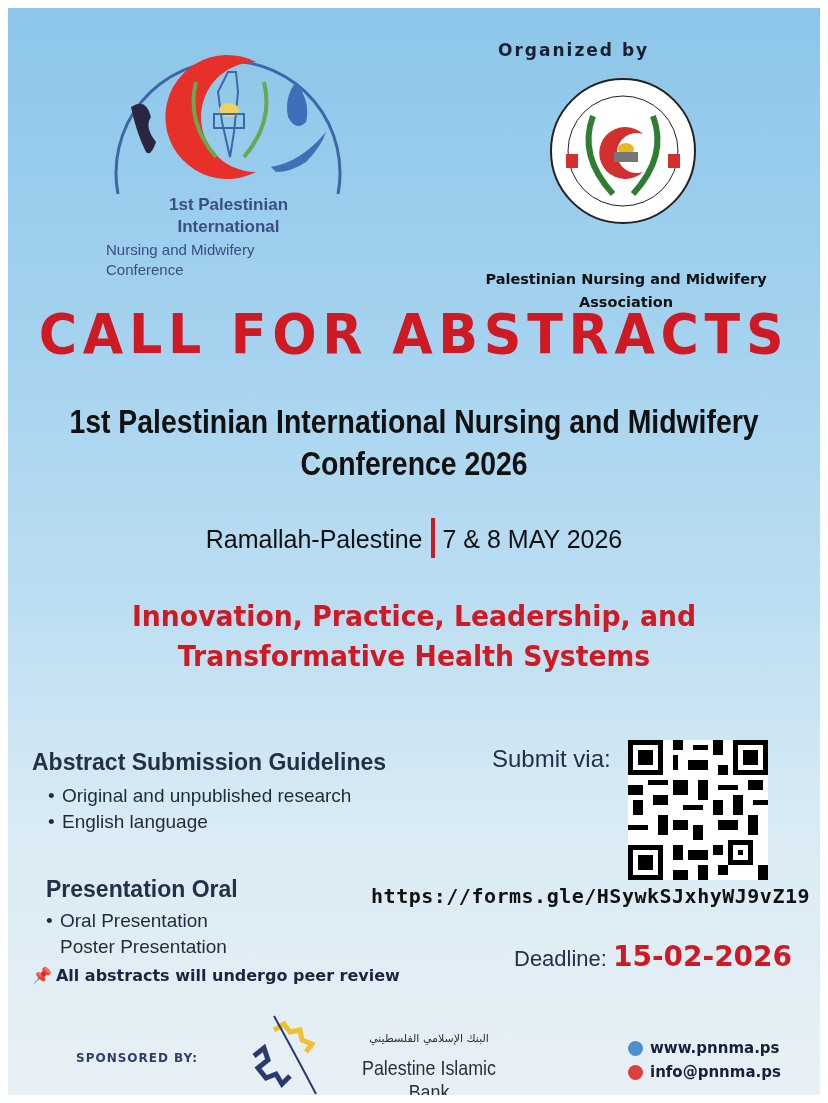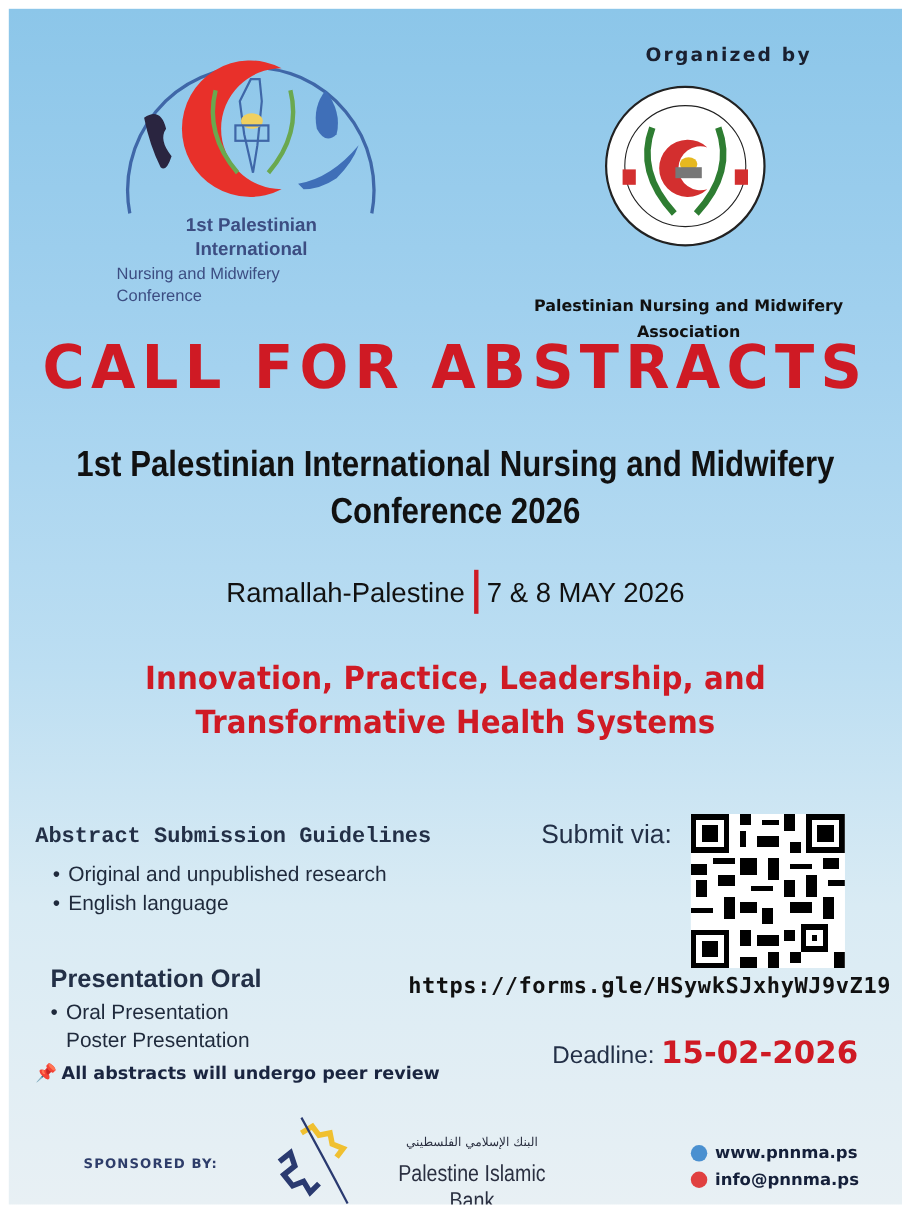--- a/index.html
+++ b/index.html
@@ -6,41 +6,41 @@
   body { width:828px; height:1103px; background:#ffffff; overflow:hidden; font-family:"Liberation Sans", sans-serif; }
   .poster {
     position:absolute; left:8px; top:8px; width:812px; height:1087px;
     background: linear-gradient(180deg, #8cc6e9 0%, #a4d2ef 30%, #bcdef2 55%, #d9ebf4 75%, #e8f0f4 100%);
     overflow:hidden;
   }
   .abs { position:absolute; }
   .logo-left { left:98px; top:14px; width:245px; height:260px; }
   .logo-left .t1 { position:absolute; left:0; width:245px; top:172px; text-align:center; font-weight:bold; color:#3c4d82; font-size:17px; line-height:22px; }
   .logo-left .t2 { position:absolute; left:0; width:245px; top:218px; text-align:left; color:#3c4d82; font-size:15px; line-height:20px; }
-  .org-title { left:490px; top:32px; width:240px; font-family:"DejaVu Sans", sans-serif; font-weight:bold; font-size:17px; letter-spacing:2px; color:#1a2030; text-align:right; }
+  .org-title { left:490px; top:32px; width:240px; font-family:"DejaVu Sans", sans-serif; font-weight:bold; font-size:17px; letter-spacing:2px; color:#1a2030; text-align:left; }
   .org-logo { left:540px; top:68px; width:150px; height:150px; }
   .org-name { left:448px; top:220px; width:340px; font-family:"DejaVu Sans", sans-serif; font-weight:bold; font-size:14.5px; line-height:23px; color:#111; text-align:center;margin-top:40px; }
   .cfa { left:0; width:812px; top:294px; font-family:"DejaVu Sans", sans-serif; font-weight:bold; font-size:55px; letter-spacing:6px; color:#cf1a24; text-align:center; transform:scaleX(0.95); }
   .conf-title { left:0; width:812px; top:393px; font-family:"Liberation Sans", sans-serif; font-weight:bold; font-size:33px; line-height:42px; color:#111; text-align:center; transform:scaleX(0.86); }
   .venue { left:0; width:812px; top:513px; font-size:25px; color:#111; text-align:center; }
   .venue .sep { display:inline-block; width:4px; height:40px; background:#cf1a24; vertical-align:middle; margin:0 8px; position:relative; top:-3px; }
   .theme { left:0; width:812px; top:588px; font-family:"DejaVu Sans", sans-serif; font-weight:bold; font-size:29px; line-height:40px; color:#cf1a24; text-align:center; transform:scaleX(0.92); }
-  .guide-h { left:24px; top:741px; font-weight:bold; font-size:20px; color:#233047;font-family:Liberation Mono, monospace; }
+  .guide-h { left:24px; top:741px; font-weight:bold; font-size:23px; color:#233047; }
   ul.list { margin:0; padding:0; list-style:none; }
   ul.list li { font-size:19px; line-height:26px; color:#1f2a3c; }
   ul.list li .dot { display:inline-block; width:14px; }
   .guide-list { left:40px; top:775px; }
   .pres-h { left:38px; top:868px; font-weight:bold; font-size:23px; color:#233047; }
   .pres-list { left:38px; top:900px; }
   .review { left:24px; top:958px; font-family:"DejaVu Sans", sans-serif; font-weight:bold; font-size:16px; color:#1a2540; }
   .review .pin { color:#d0202a; margin-right:4px; }
   .submit { left:484px; top:737px; font-size:24px; color:#233047; }
   .qr { left:620px; top:732px; width:140px; height:140px; background:#fff; }
   .url { left:362px; top:876px; width:440px; font-family:"DejaVu Sans Mono", monospace; font-weight:bold; font-size:20px; color:#111; text-align:right; letter-spacing:0.5px; }
-  .deadline { left:494px; top:932px; font-size:22px; color:#233047;text-align:right; }
+  .deadline { left:506px; top:932px; font-size:22px; color:#233047;text-align:right; }
   .deadline .date { font-family:"DejaVu Sans", sans-serif; font-weight:bold; font-size:28px; color:#cf1a24; margin-left:6px; }
   .sponsor { left:68px; top:1043px; font-family:"DejaVu Sans", sans-serif; font-weight:bold; font-size:12px; letter-spacing:1px; color:#2e3d6a; }
   .bank-logo { left:236px; top:1004px; width:90px; height:84px; }
   .bank-ar { left:326px; top:1024px; width:190px; font-family:"DejaVu Sans", sans-serif; font-size:11px; color:#2a2f40; text-align:center; direction:rtl; }
   .bank-en { left:326px; top:1048px; width:190px; font-size:21px; color:#2a2f40; text-align:center; transform:scaleX(0.85); }
   .contact { left:620px; top:1028px; }
   .contact .row { display:flex; align-items:center; font-family:"DejaVu Sans", sans-serif; font-weight:bold; font-size:15px; color:#15203a; height:24px; }
   .contact .ic { display:inline-block; width:15px; height:15px; border-radius:50%; margin-right:7px; }
 </style>
 </head>

